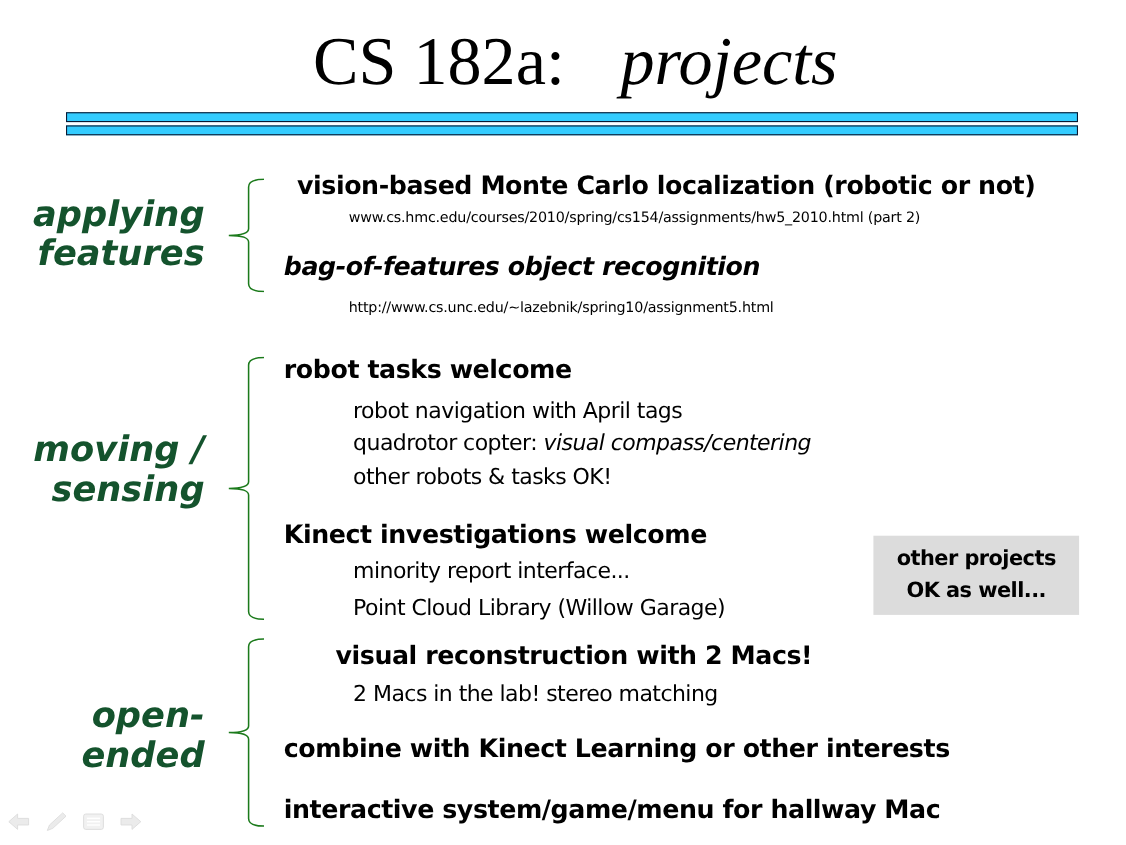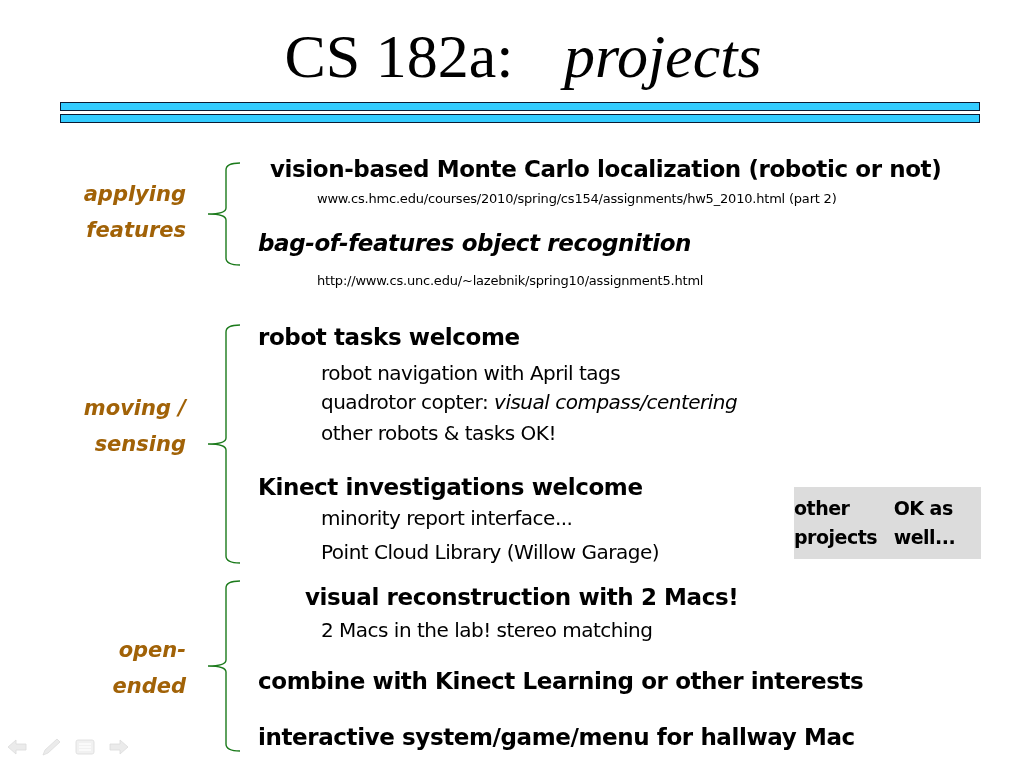--- a/index.html
+++ b/index.html
@@ -39,25 +39,25 @@
       background: #33ccff;
       border: 1px solid #0a1a33;
     }
     .rule.r1 { top: 102px; }
     .rule.r2 { top: 114px; }
 
     .cat-label {
       position: absolute;
       right: 838px;
       text-align: right;
-      color: #a16207;
+      color: #14532d;
       font-family: "DejaVu Sans", sans-serif;
       font-style: italic;
       font-weight: bold;
-      font-size: 21px;
+      font-size: 32px;
       line-height: 36px;
       white-space: nowrap;
     }
     .brace {
       position: absolute;
       left: 200px;
       width: 42px;
     }
     .brace svg { display: block; width: 100%; height: 100%; }
 
@@ -92,23 +92,23 @@
       letter-spacing: -0.2px;
     }
     .note-box {
       position: absolute;
       left: 794px;
       top: 487px;
       width: 187px;
       height: 72px;
       background: #dcdcdc;
       display: flex;
-      flex-direction: row;
+      flex-direction: column;
       align-items: center;
-      justify-content: flex-start;
+      justify-content: center;
       font-family: "DejaVu Sans", sans-serif;
       font-weight: bold;
       font-size: 19px;
       line-height: 29px;
       letter-spacing: -0.5px;
     }
     .nav {
       position: absolute;
       left: 6px;
       top: 738px;

